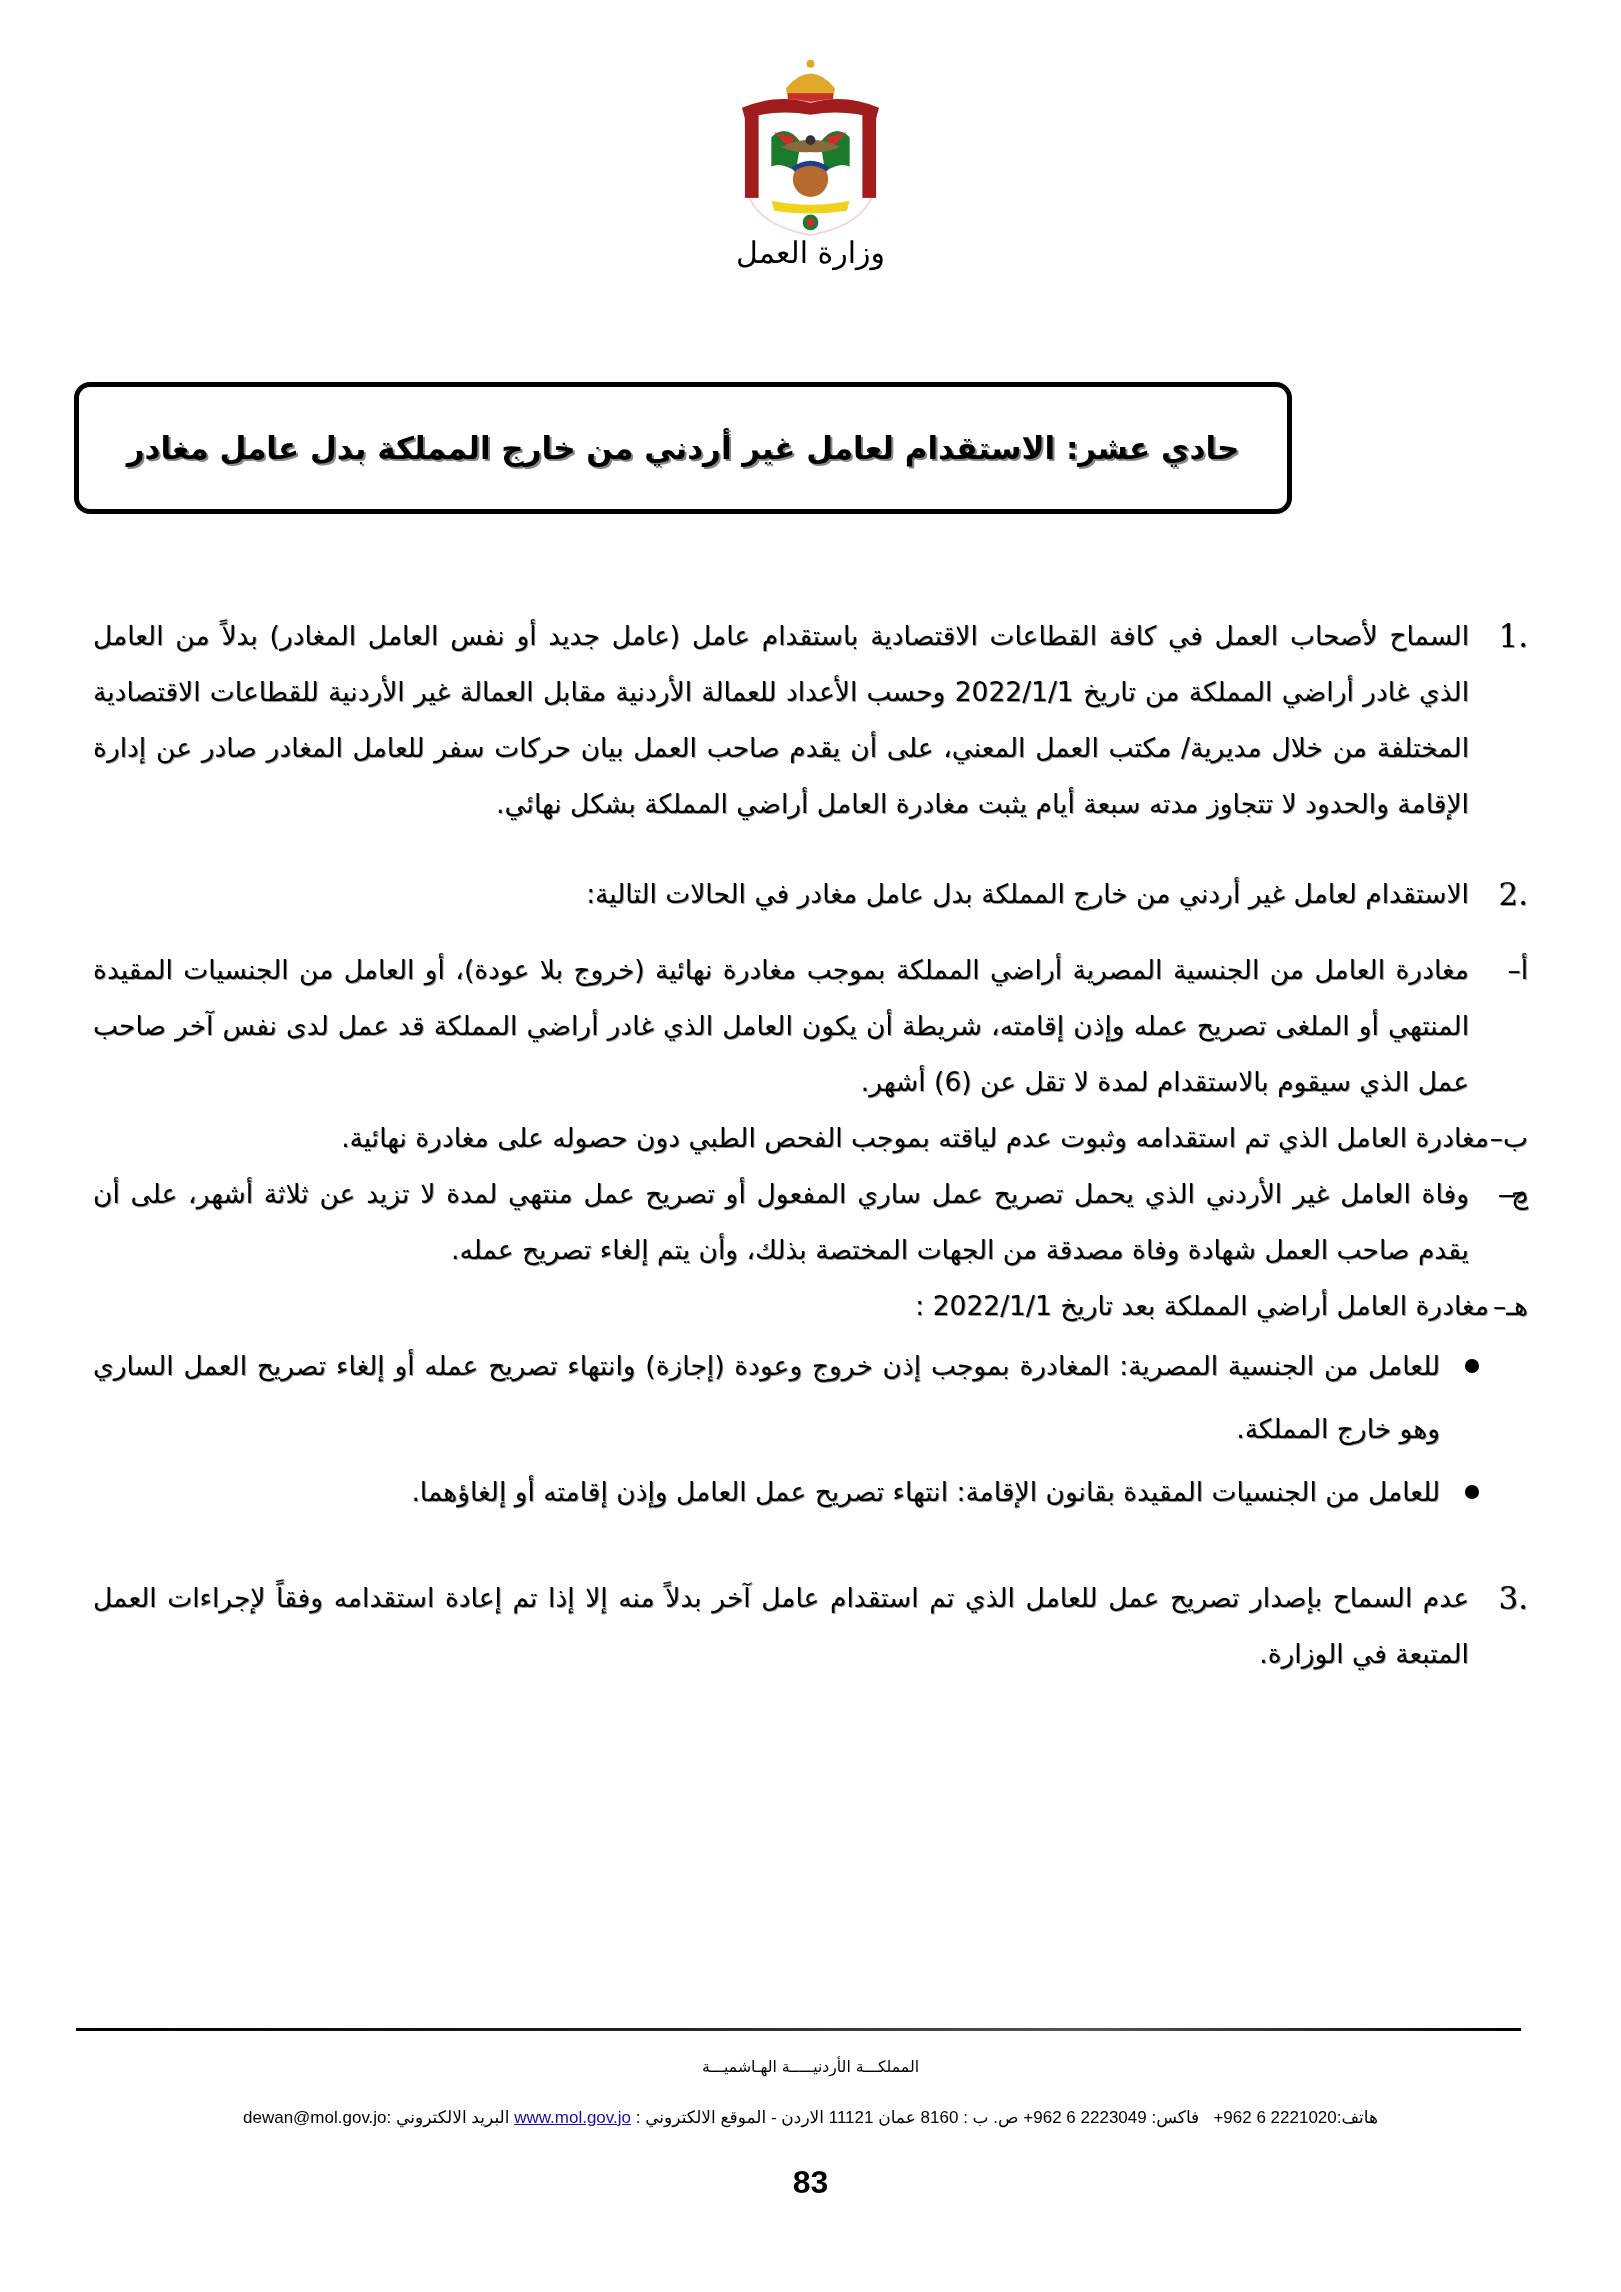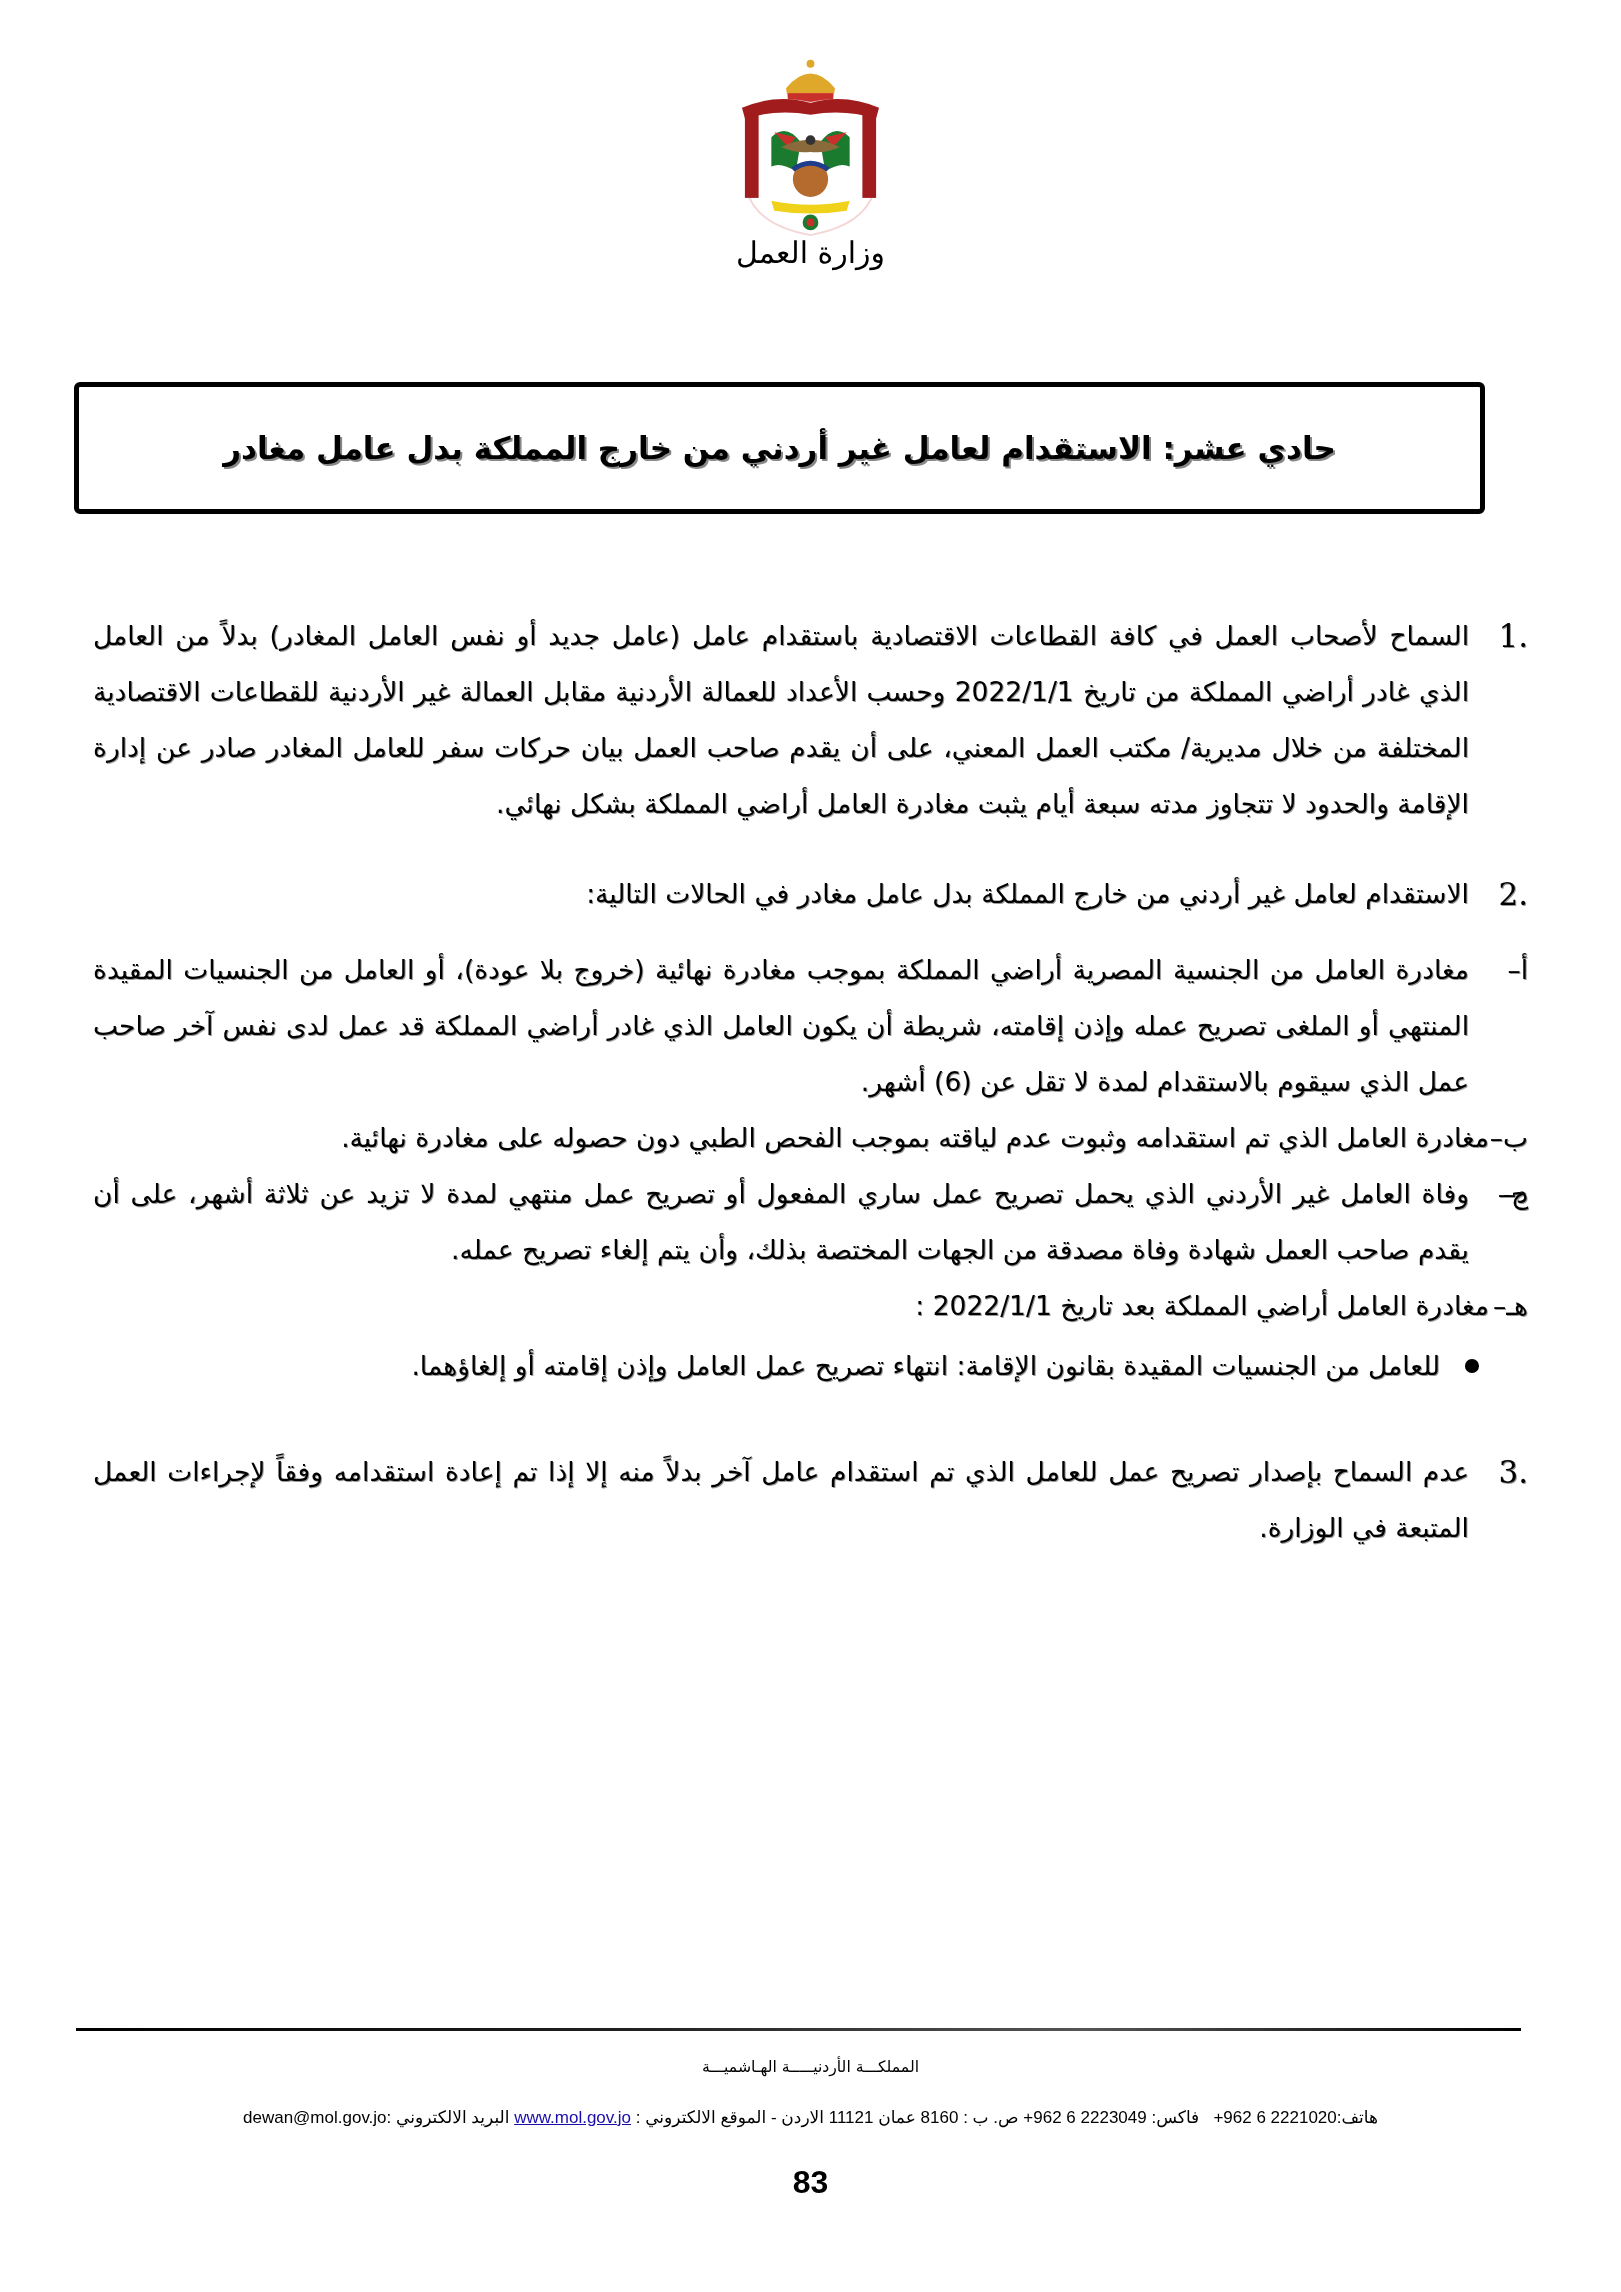--- a/index.html
+++ b/index.html
@@ -7,22 +7,22 @@
     width: 1621px; height: 2293px; position: relative; overflow: hidden;
     font-family: "DejaVu Sans", sans-serif; color: #000;
   }
   .logo-wrap { position: absolute; left: 0; right: 0; top: 54px; text-align: center; }
   .emblem { width: 167px; height: 186px; display: inline-block; }
   .ministry {
     position: absolute; left: 0; right: 0; top: 235px; text-align: center;
     font-family: "DejaVu Serif", serif; font-size: 30px; direction: rtl;
   }
   .title-box {
-    position: absolute; left: 74px; top: 382px; width: 1411px; height: 132px;
-    border: 5.9px solid #000; border-radius: 6px; box-sizing: border-box;
+    position: absolute; left: 74px; top: 382px; width: 1218px; height: 132px;
+    border: 5.9px solid #000; border-radius: 16px; box-sizing: border-box;
     display: flex; align-items: center; justify-content: center;
   }
   .title-box h1 {
     margin: 0; font-size: 31px; font-weight: bold; direction: rtl;
     font-family: "DejaVu Sans", sans-serif;
     text-shadow: 2px 2px 0 #888;
   }
   .content {
     position: absolute; right: 93px; left: 93px; top: 608px;
     direction: rtl; font-family: "DejaVu Sans", sans-serif; font-size: 26.5px;
@@ -127,20 +127,24 @@
     </div>
     <div class="sub">
       <span class="mark">د–</span>
       <span>وفاة العامل غير الأردني الذي يحمل تصريح عمل ساري المفعول أو تصريح عمل منتهي لمدة لا تزيد عن ثلاثة أشهر، على أن يقدم صاحب العمل شهادة وفاة مصدقة من الجهات المختصة بذلك، وأن يتم إلغاء تصريح عمله.</span>
     </div>
     <div class="sub tight">
       <span class="mark">هـ–</span>
       <span>مغادرة العامل أراضي المملكة بعد تاريخ 2022/1/1 :</span>
     </div>
     <ul class="bullets">
+      <li>
+        <span class="dot"></span>
+        <span>للعامل من الجنسية المصرية: المغادرة بموجب إذن خروج وعودة (إجازة) وانتهاء تصريح عمله أو إلغاء تصريح العمل الساري وهو خارج المملكة.</span>
+      </li>
       <li class="indented">
         <span class="dot"></span>
         <span>للعامل من الجنسيات المقيدة بقانون الإقامة: انتهاء تصريح عمل العامل وإذن إقامته أو إلغاؤهما.</span>
       </li>
     </ul>
   </div>
 
   <div class="para p3 shadowtxt">
     <span class="num">.3</span>
     <span>عدم السماح بإصدار تصريح عمل للعامل الذي تم استقدام عامل آخر بدلاً منه إلا إذا تم إعادة استقدامه وفقاً لإجراءات العمل المتبعة في الوزارة.</span>

